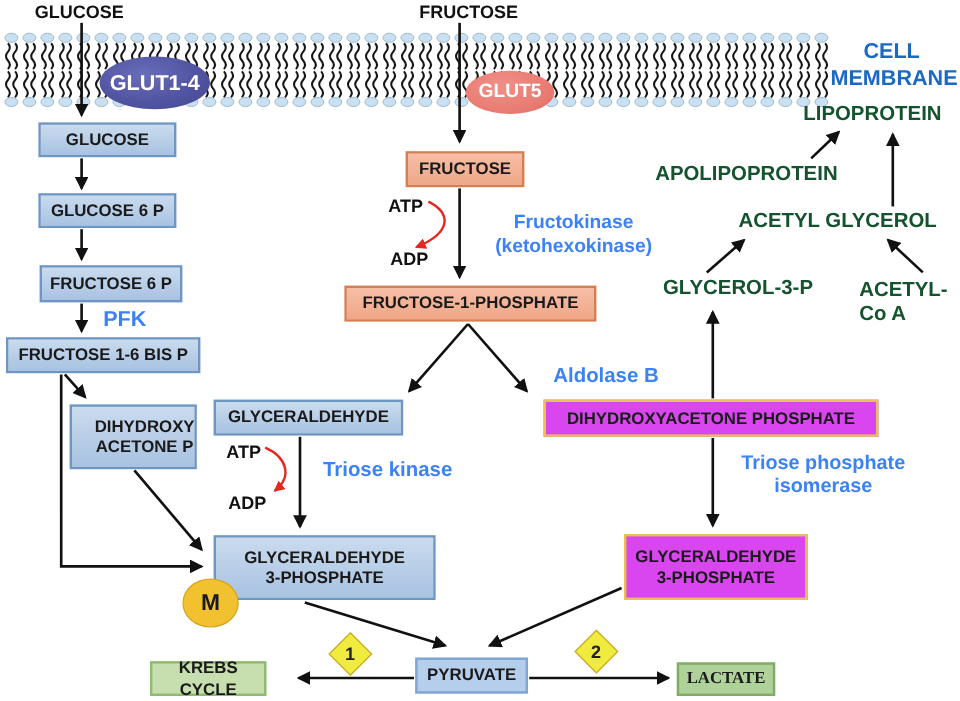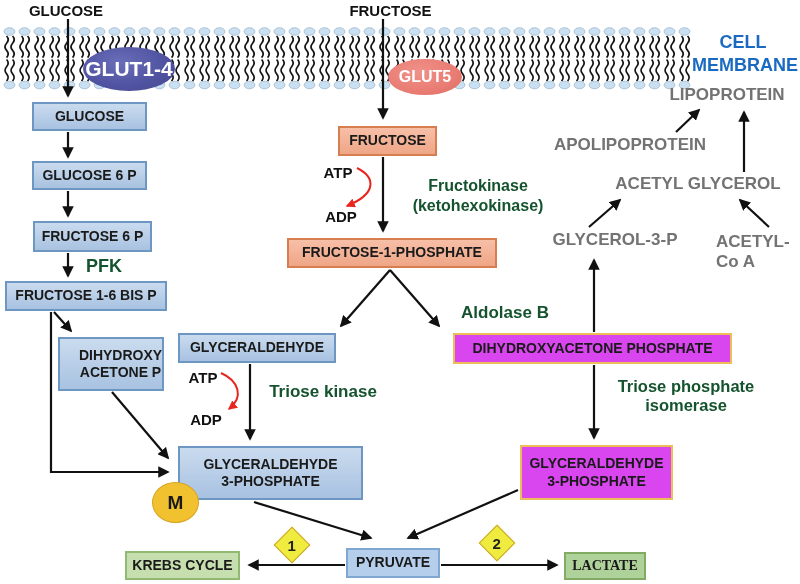--- a/index.html
+++ b/index.html
@@ -8,27 +8,27 @@
   svg.layer{position:absolute;left:0;top:0;z-index:1;}
   .box{position:absolute;z-index:3;display:flex;flex-direction:column;align-items:center;justify-content:center;
        text-align:center;font-weight:bold;color:#1a1a1a;box-sizing:border-box;font-size:14px;line-height:1.25;}
   .box.blue{background:linear-gradient(180deg,#CADBEE 0%,#A8C2E1 100%);border:2px solid #6E96C3;}
   .box.salmon{background:linear-gradient(180deg,#F7BFA7 0%,#EFA687 100%);border:2px solid #D67E52;}
   .box.orange{background:#d946ef;border:2px solid #ECBE57;}
   .box.green{background:#C7DEAE;border:2px solid #90B971;}
   .box.green2{background:#AFD29A;border:2px solid #82AC64;font-family:Liberation Serif, serif;}
   .box.pyr{background:#B5CEEB;border:2px solid #7FA7D1;}
   .lbl{position:absolute;z-index:3;font-weight:bold;text-align:center;white-space:nowrap;}
-  .red{color:#14532d;}
-  .green-t{color:#737373;}
+  .red{color:#3b82f6;}
+  .green-t{color:#14532d;}
   .blue-t{color:#1B6AC1;}
   .black-t{color:#111;}
   .ellipse{position:absolute;z-index:4;border-radius:50%;display:flex;align-items:center;justify-content:center;
            color:#fff;font-weight:bold;}
-  .glut14{left:83px;top:47px;width:92px;height:44px;font-size:21px;
+  .glut14{left:83px;top:47px;width:92px;height:44px;font-size:18px;
           background:radial-gradient(ellipse at 40% 35%,#6A6DB8 0%,#5154A2 55%,#45478F 100%);}
   .glut5{left:388px;top:59px;width:74px;height:36px;font-size:16px;
          background:radial-gradient(ellipse at 40% 35%,#F09189 0%,#E97C73 60%,#DE6B63 100%);}
   .mcircle{position:absolute;z-index:4;left:152px;top:482px;width:45px;height:39px;border-radius:50%;
            background:#F1C12F;border:1px solid #D8A31E;display:flex;align-items:center;justify-content:center;
            font-weight:bold;font-size:19px;color:#1a1a1a;}
   .diamond{position:absolute;z-index:4;width:26px;height:26px;transform:rotate(45deg);
            background:#F0EC3F;border:1.5px solid #C9A62B;display:flex;align-items:center;justify-content:center;box-sizing:border-box;}
   .diamond span{transform:rotate(-45deg);font-weight:bold;font-size:15px;color:#222;}
   .two-line{white-space:normal;}
@@ -407,29 +407,29 @@
   <div class="lbl red" style="left:604px;top:377px;width:164px;font-size:16.5px;line-height:19px;">
     <div>Triose phosphate</div>
     <div>isomerase</div>
   </div>
   <div class="box orange two-line" style="left:520px;top:445px;width:153px;height:55px;">
     <span>GLYCERALDEHYDE</span>
     <span>3-PHOSPHATE</span>
   </div>
 
   <div class="lbl green-t" style="left:662px;top:85px;width:130px;font-size:17px;">LIPOPROTEIN</div>
-  <div class="lbl green-t" style="left:538px;top:135px;width:168px;font-size:17px;text-align:right;">APOLIPOPROTEIN</div>
+  <div class="lbl green-t" style="left:538px;top:135px;width:168px;font-size:17px;">APOLIPOPROTEIN</div>
   <div class="lbl green-t" style="left:608px;top:174px;width:180px;font-size:17px;">ACETYL GLYCEROL</div>
   <div class="lbl green-t" style="left:546px;top:230px;width:138px;font-size:17px;">GLYCEROL-3-P</div>
   <div class="lbl green-t" style="left:716px;top:232px;width:80px;font-size:17px;line-height:20px;text-align:left;">
     <div>ACETYL-</div>
     <div>Co A</div>
   </div>
 
-  <div class="box green" style="left:125px;top:551px;width:115px;height:29px;">KREBS CYCLE</div>
+  <div class="box green" style="left:125px;top:551px;width:97px;height:29px;">KREBS CYCLE</div>
   <div class="box pyr" style="left:346px;top:548px;width:94px;height:30px;">PYRUVATE</div>
   <div class="box green2" style="left:564px;top:552px;width:82px;height:28px;">LACTATE</div>
   <div class="diamond" style="left:279px;top:532px;">
     <span>1</span>
   </div>
   <div class="diamond" style="left:484px;top:530px;">
     <span>2</span>
   </div>
 
 </div>

